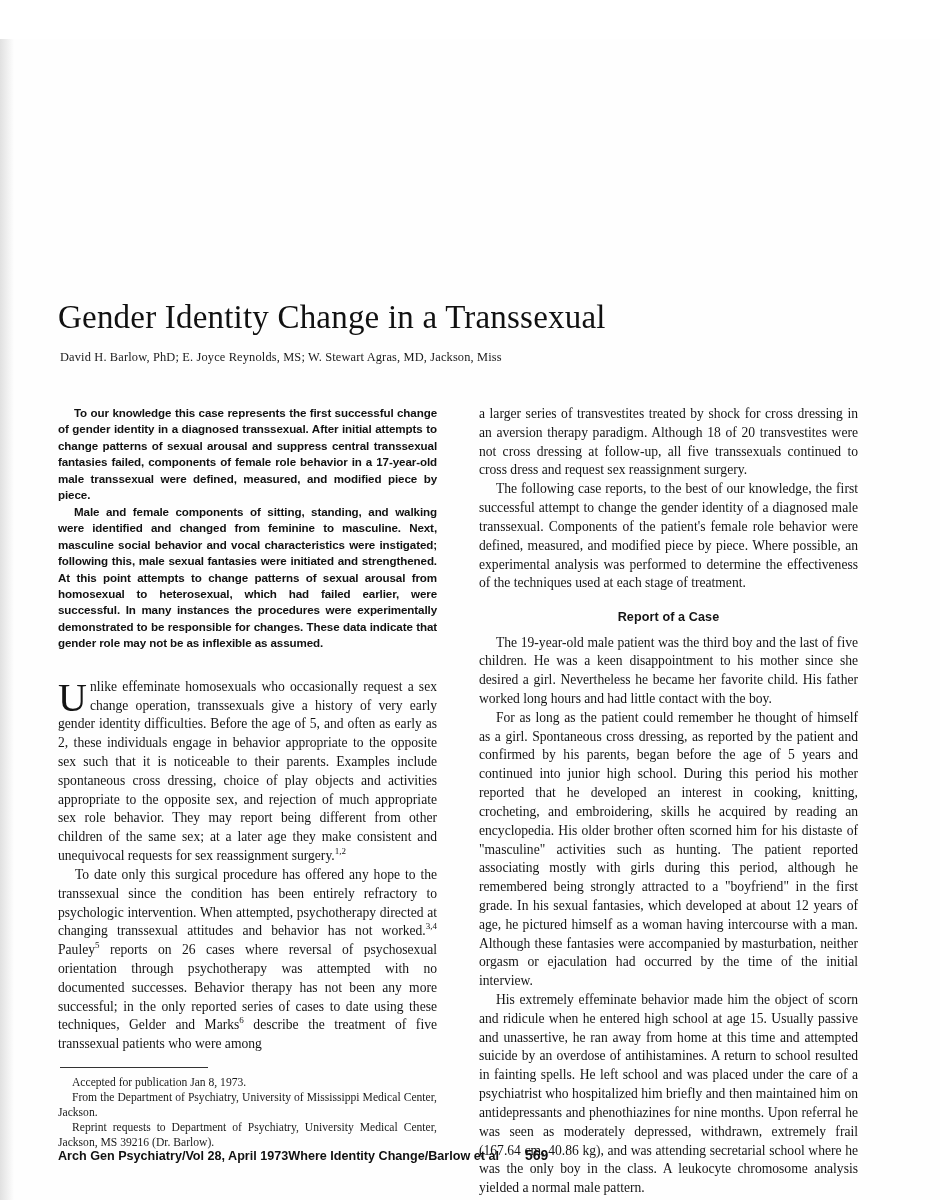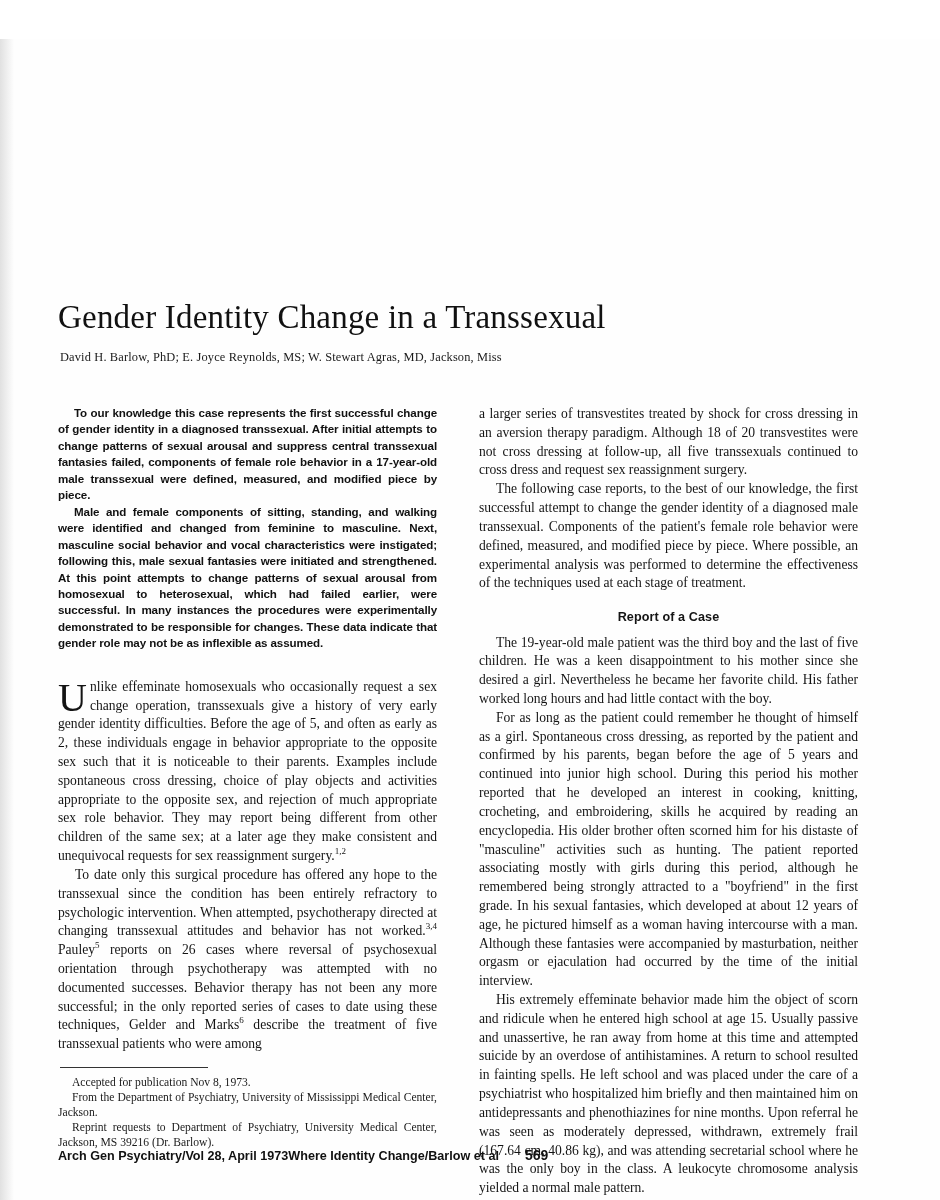--- a/index.html
+++ b/index.html
@@ -200,21 +200,21 @@
         <div class="body-text">
           <p class="first-par gap-before">
             <span class="dropcap">U</span><span>nlike effeminate homosexuals who occasionally request a sex change operation, transsexuals give a history of very early gender identity difficulties. Before the age of 5, and often as early as 2, these individuals engage in behavior appropriate to the opposite sex such that it is noticeable to their parents. Examples include spontaneous cross dressing, choice of play objects and activities appropriate to the opposite sex, and rejection of much appropriate sex role behavior. They may report being different from other children of the same sex; at a later age they make consistent and unequivocal requests for sex reassignment surgery.</span><sup>1,2</sup>
           </p>
           <p><span>To date only this surgical procedure has offered any hope to the transsexual since the condition has been entirely refractory to psychologic intervention. When attempted, psychotherapy directed at changing transsexual attitudes and behavior has not worked.</span><sup>3,4</sup><span> Pauley</span><sup>5</sup><span> reports on 26 cases where reversal of psychosexual orientation through psychotherapy was attempted with no documented successes. Behavior therapy has not been any more successful; in the only reported series of cases to date using these techniques, Gelder and Marks</span><sup>6</sup><span> describe the treatment of five transsexual patients who were among</span></p>
         </div>
 
         <div class="footnote-rule"></div>
 
         <div class="footnote">
-          <p>Accepted for publication Nov 8, 1973.</p>
+          <p>Accepted for publication Jan 8, 1973.</p>
           <p>From the Department of Psychiatry, University of Mississippi Medical Center, Jackson.</p>
           <p>Reprint requests to Department of Psychiatry, University Medical Center, Jackson, MS 39216 (Dr. Barlow).</p>
         </div>
       </div>
 
       <div class="col">
         <div class="body-text">
           <p style="text-indent:0">a larger series of transvestites treated by shock for cross dressing in an aversion therapy paradigm. Although 18 of 20 transvestites were not cross dressing at follow-up, all five transsexuals continued to cross dress and request sex reassignment surgery.</p>
           <p>The following case reports, to the best of our knowledge, the first successful attempt to change the gender identity of a diagnosed male transsexual. Components of the patient's female role behavior were defined, measured, and modified piece by piece. Where possible, an experimental analysis was performed to determine the effectiveness of the techniques used at each stage of treatment.</p>
 

